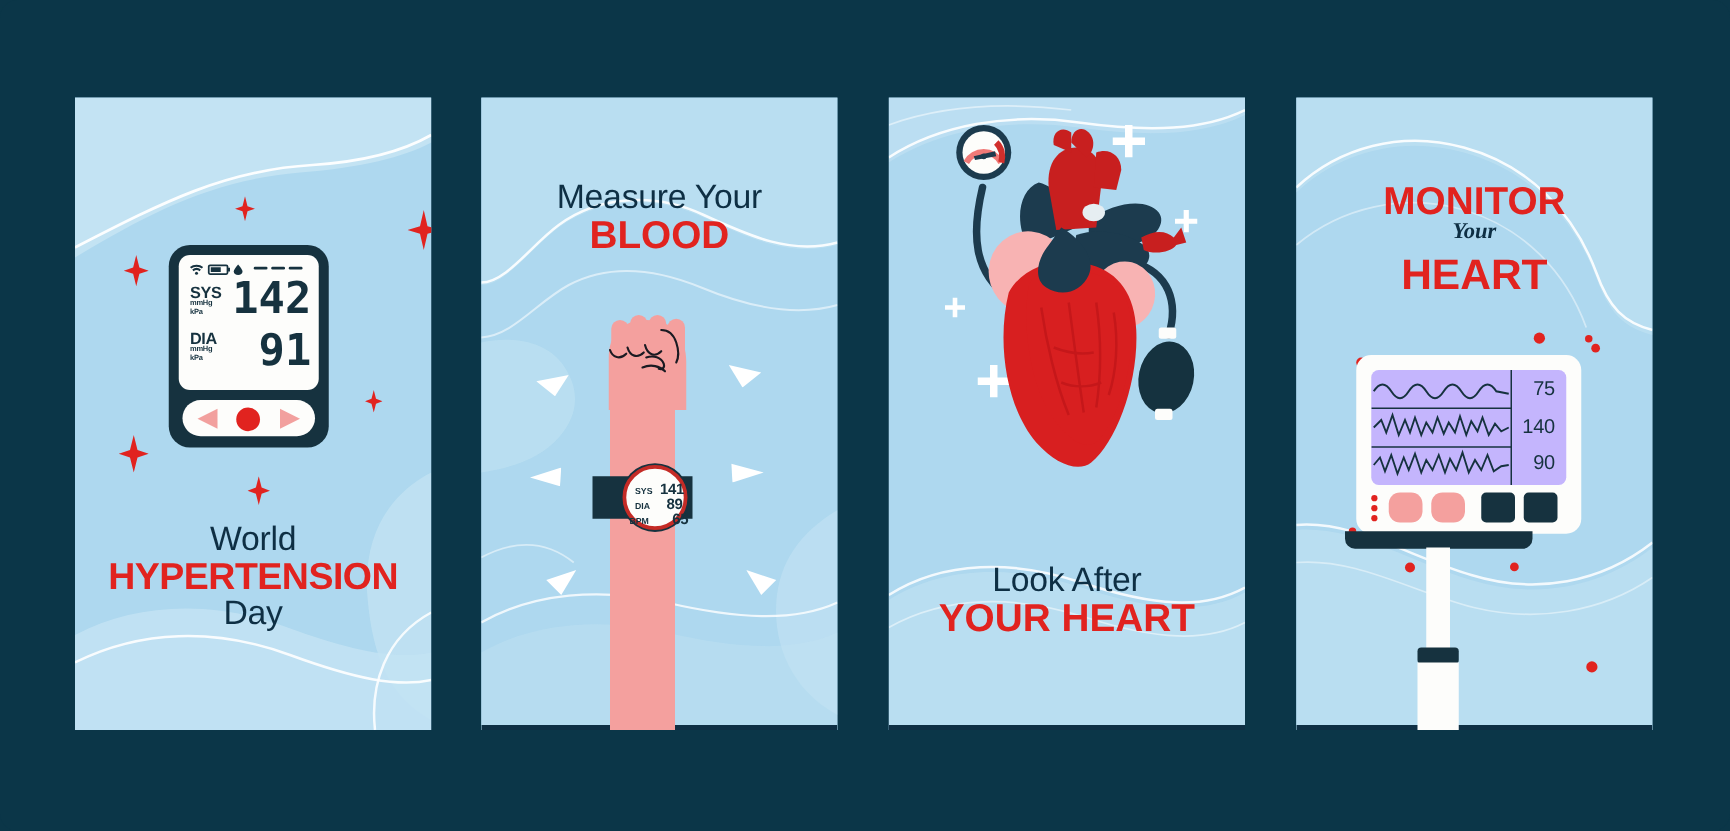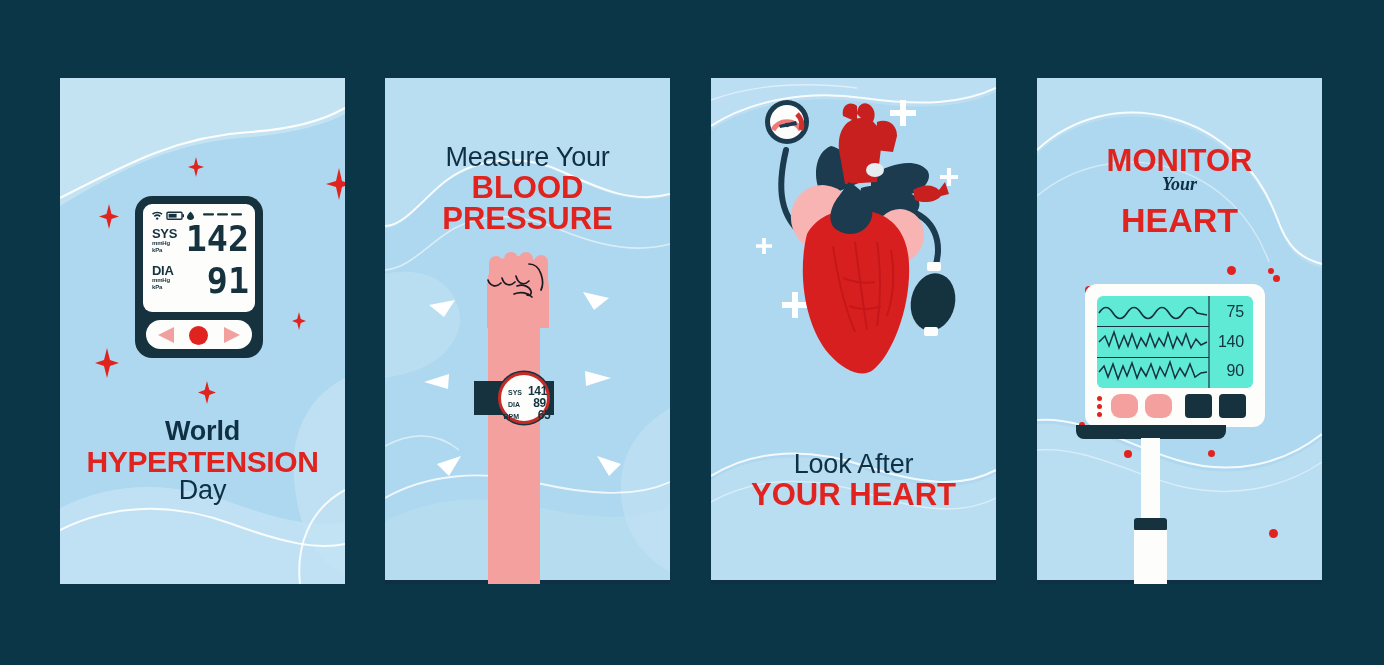--- a/index.html
+++ b/index.html
@@ -214,21 +214,21 @@
     position: absolute;
     left: 48px; top: 206px;
     width: 180px; height: 143px;
     background: #fdfdfb;
     border-radius: 12px;
   }
   #ecg-screen {
     position: absolute;
     left: 12px; top: 12px;
     width: 156px; height: 92px;
-    background: #5eead4;
+    background: #c4b5fd;
     border-radius: 6px;
     overflow: hidden;
   }
   #ecg-vals {
     position: absolute;
     right: 6px; top: 0;
     width: 42px; height: 92px;
   }
   .ecg-val {
     position: absolute;
@@ -372,21 +372,21 @@
           <div class="lcd" id="lcd-dia">91</div>
         </div>
 
         <div id="bp-buttonbar">
           <div class="tri-left"></div>
           <div id="bp-redbtn"></div>
           <div class="tri-right"></div>
         </div>
       </div>
 
-      <div class="headline t-dark h-light" style="top:339px;font-weight:bold;">World</div>
+      <div class="headline t-dark h-light" style="top:339px;">World</div>
       <div class="headline t-red h-bold" style="top:368px;">HYPERTENSION</div>
       <div class="headline t-dark h-light" style="top:398px;">Day</div>
     </div>
   </div>
 
   <div class="panel" id="panel2">
     <svg class="wave-svg" viewBox="0 0 285 506">
       <rect width="285" height="506" fill="#aed8ef"></rect>
       <path d="M0 150 C20 150 40 120 62 104 C95 80 140 78 178 96 C215 113 248 128 285 118 L285 0 L0 0 Z" fill="#c3e3f3" opacity="0.55"></path>
       <path d="M0 148 C20 148 40 118 62 102 C95 78 140 76 178 94 C215 111 248 126 285 116" fill="none" stroke="#ffffff" stroke-width="2" opacity="0.9"></path>
@@ -396,21 +396,20 @@
       <path d="M0 420 C42 396 96 392 148 404 C204 417 250 420 285 404" fill="none" stroke="#ffffff" stroke-width="1.8" opacity="0.8"></path>
       <path d="M0 444 C42 420 96 416 148 428 C204 441 250 444 285 428 L285 506 L0 506 Z" fill="#c3e3f3" opacity="0.4"></path>
       <path d="M0 368 C30 352 54 356 74 372" fill="none" stroke="#ffffff" stroke-width="1.5" opacity="0.5"></path>
       <rect y="502" width="285" height="4" fill="#0e2f44"></rect>
     </svg>
 
     <div class="panel-content">
 
       <div class="headline t-dark h-light" style="top:65px;">Measure Your</div>
       <div class="headline t-red h-bold-lg" style="top:93px;">BLOOD</div>
-      <div class="headline t-red h-bold-lg" style="top:124px;">PRESSURE</div>
 
       <svg class="sparkle" style="left:44px; top:222px;" width="26" height="17" viewBox="0 0 26 17">
           <path d="M26 0 L0 5 L15 17 Z" fill="#ffffff"></path>
         </svg>
       <svg class="sparkle" style="left:198px; top:214px;" width="26" height="18" viewBox="0 0 26 18">
           <path d="M0 0 L26 6 L11 18 Z" fill="#ffffff"></path>
         </svg>
       <svg class="sparkle" style="left:39px; top:296px;" width="25" height="15" viewBox="0 0 25 15">
           <path d="M25 0 L0 8 L24 15 Z" fill="#ffffff"></path>
         </svg>

